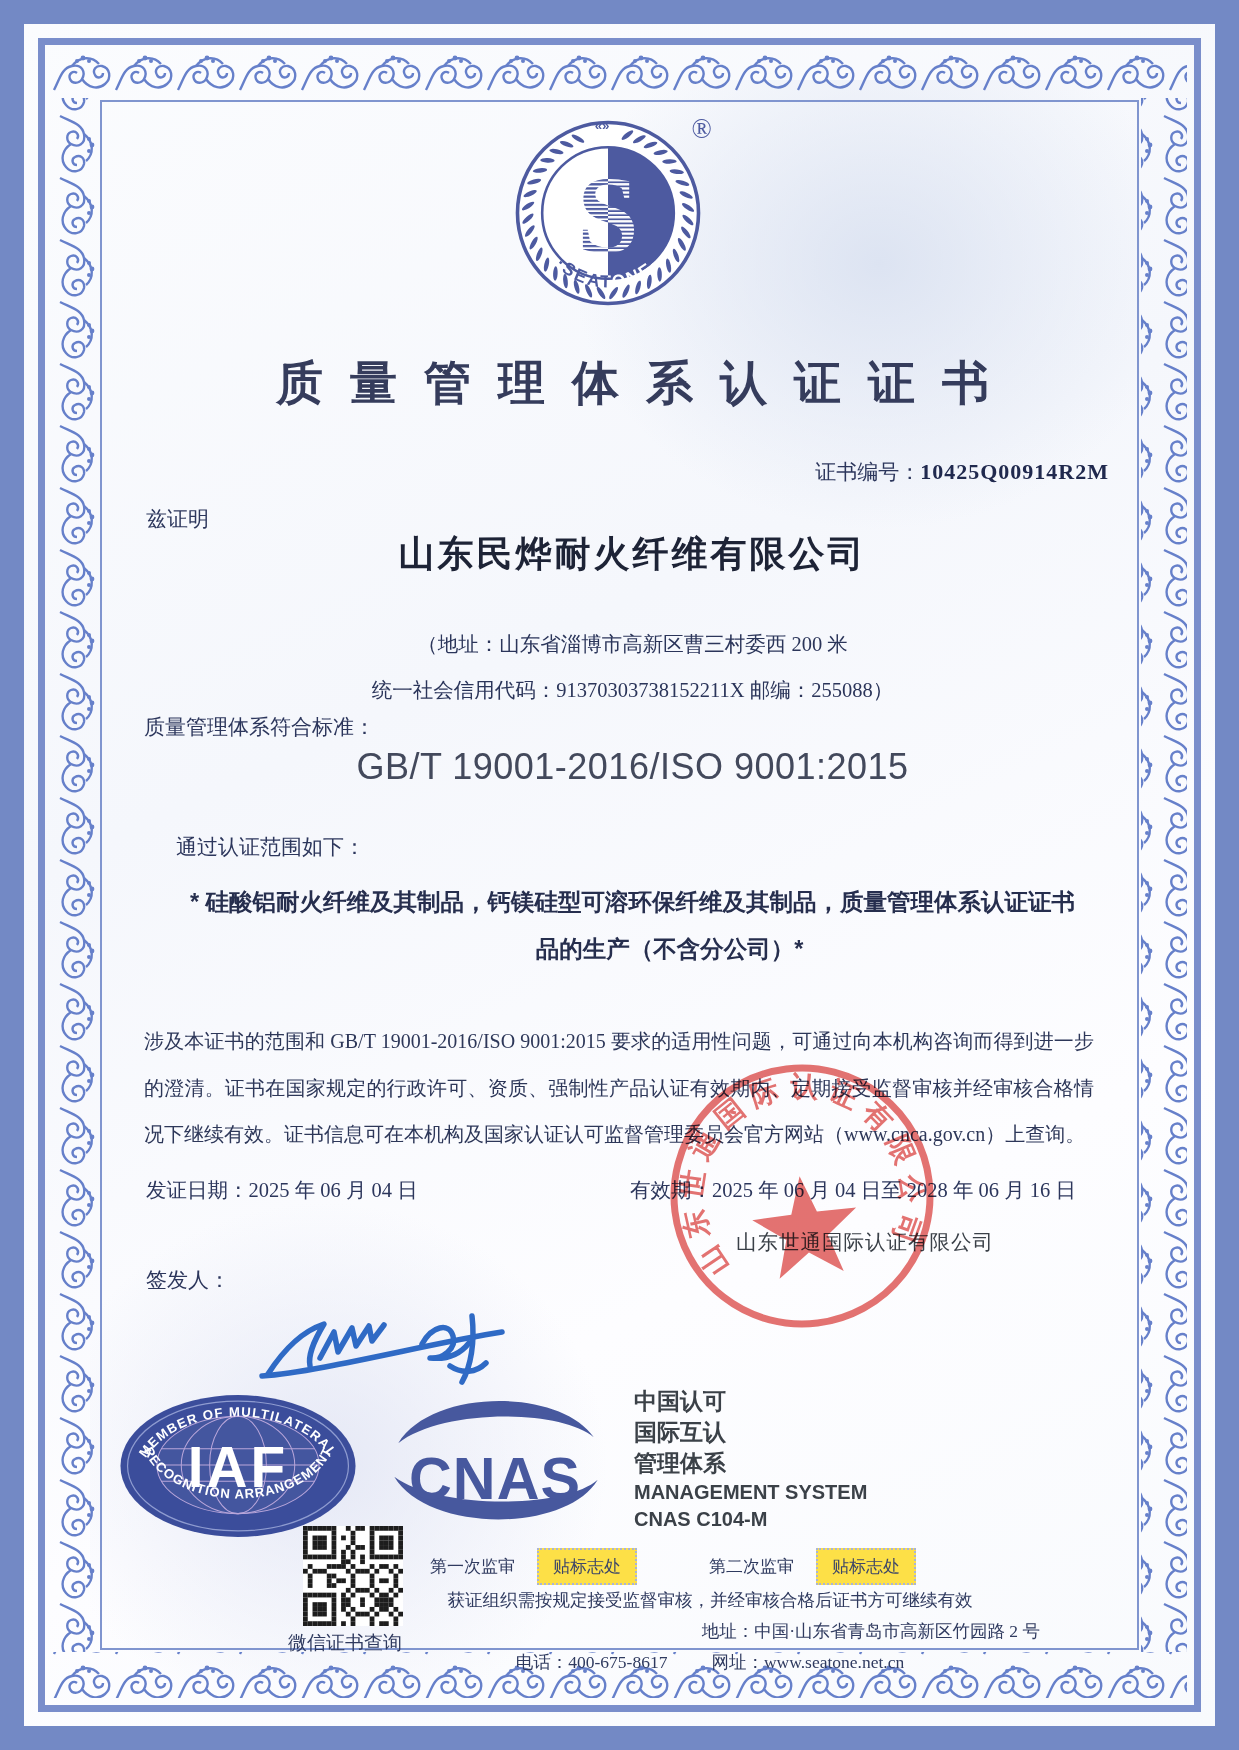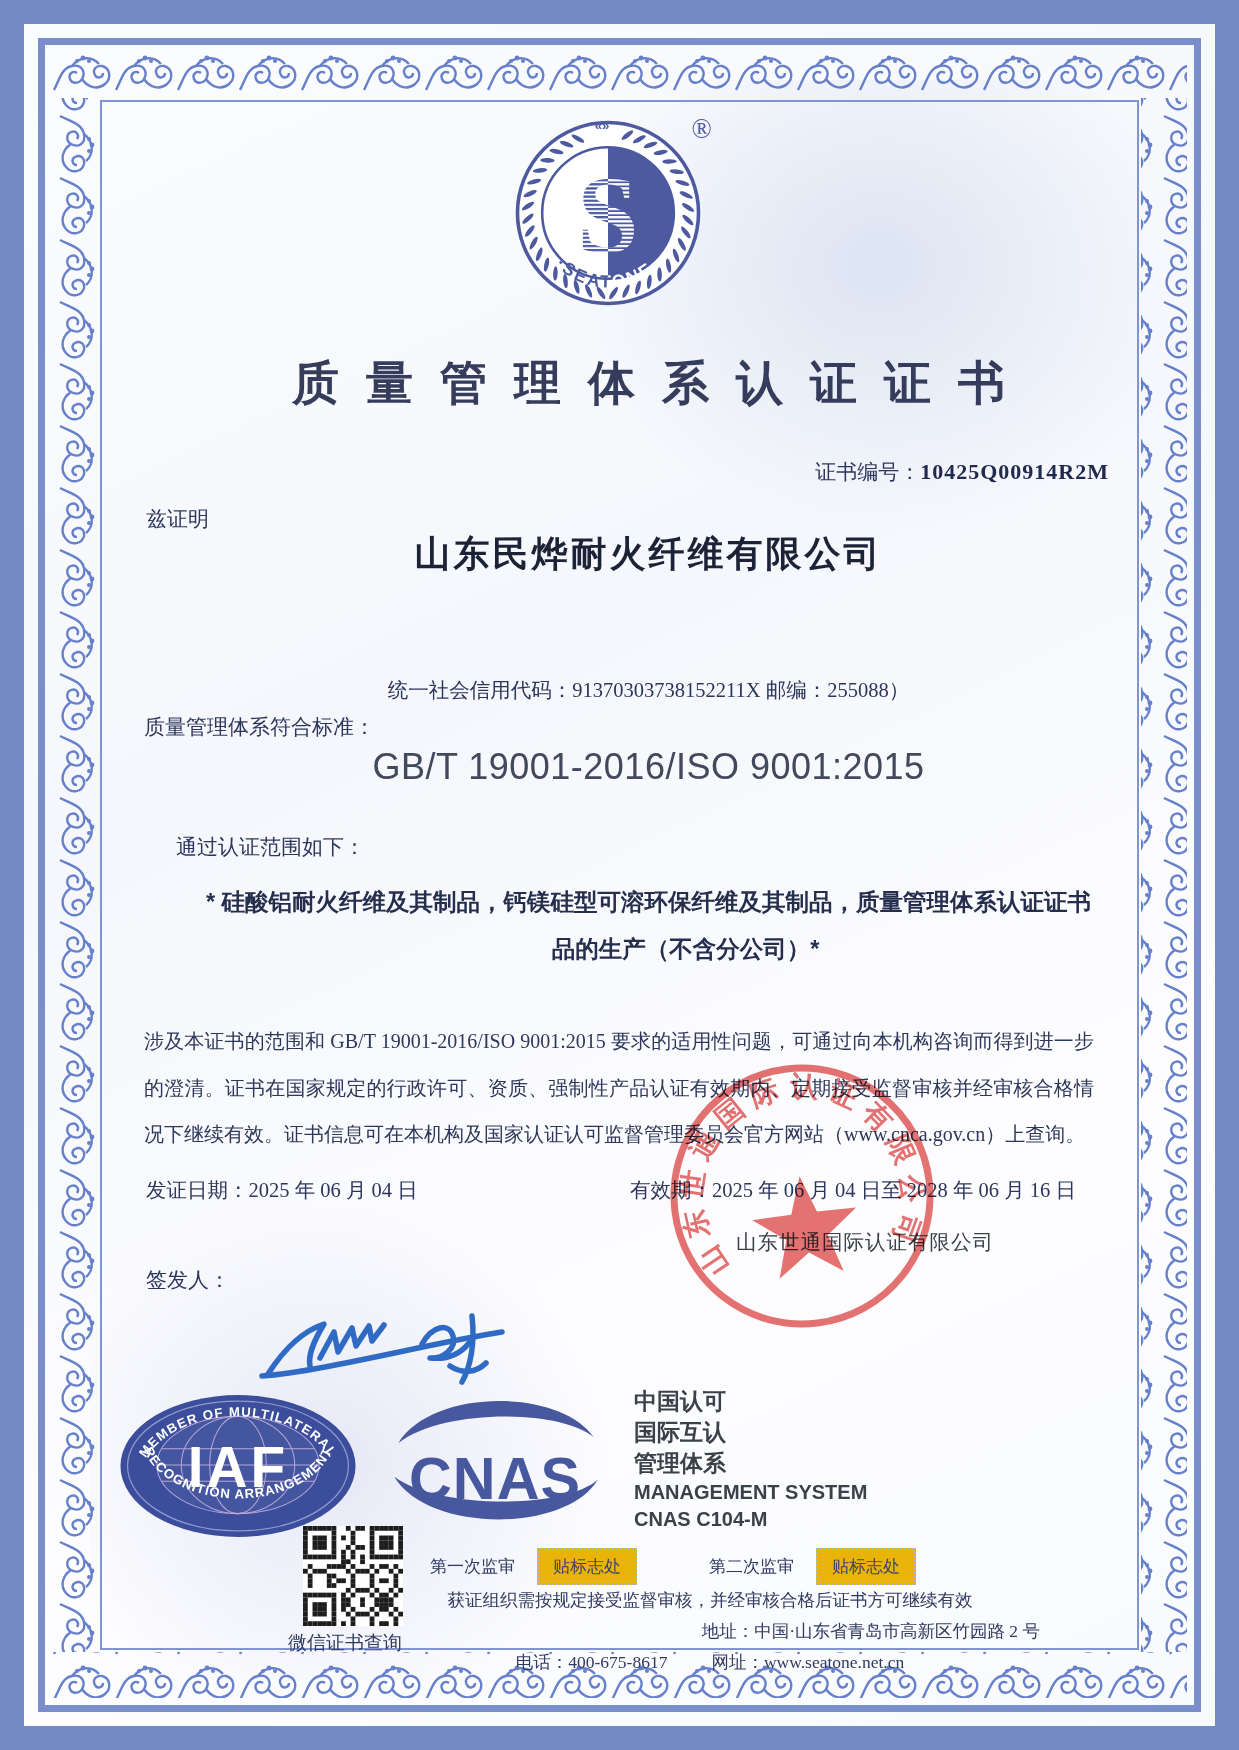--- a/index.html
+++ b/index.html
@@ -6,39 +6,39 @@
   .page{position:relative;width:1239px;height:1750px;background:#7389c5;overflow:hidden;
         font-family:"Liberation Serif","DejaVu Serif",serif;color:#2c365c;}
   .paper{position:absolute;inset:24px;background:linear-gradient(155deg,#fbfcfe 0%,#f5f7fc 38%,#fdfdff 70%,#f8fafd 100%);}
   .thickline{position:absolute;inset:38px;border:7px solid #7a8ecb;}
   .band{position:absolute;left:52px;top:52px;}
   .wm1{position:absolute;left:560px;top:80px;width:580px;height:460px;
        background:radial-gradient(ellipse at 55% 40%,rgba(216,224,240,.85) 0%,rgba(216,224,240,0) 68%);}
   .wm2{position:absolute;left:90px;top:1200px;width:520px;height:480px;
        background:radial-gradient(ellipse at 45% 55%,rgba(223,227,243,.8) 0%,rgba(223,227,243,0) 70%);}
   .abs{position:absolute;}
-  .ctr{left:102px;width:1093px;text-align:center;}
+  .ctr{left:86px;width:1093px;text-align:center;}
   .title{top:352px;font-size:47px;font-weight:700;color:#353c5c;letter-spacing:27px;text-indent:27px;}
   .certno{top:458px;left:102px;width:1007px;text-align:right;font-size:22px;}
   .certno b{font-family:"Liberation Serif",serif;font-weight:700;color:#20294e;letter-spacing:1px;}
   .lbl{font-size:21px;color:#2c365c;text-align:right;}
   .company{top:530px;font-size:36px;font-weight:700;letter-spacing:3px;color:#1d2336;}
   .addr{font-size:20.5px;color:#2b355a;}
   .standard{top:746px;font-family:"Liberation Sans","DejaVu Sans",sans-serif;font-size:36px;color:#43495c;letter-spacing:.5px;}
   .scope{font-family:"Liberation Sans","DejaVu Sans",sans-serif;font-weight:700;font-size:23.5px;color:#262e4e;}
   .legal{top:1018px;left:144px;width:950px;font-size:20px;line-height:46.5px;text-align:justify;color:#2d3759;}
   .dates{font-size:20.5px;color:#2c365c;}
   .issuer{top:1228px;left:700px;width:330px;text-align:center;font-size:20.5px;color:#3a4048;letter-spacing:1px;}
   .stampwrap{left:652px;top:1046px;mix-blend-mode:multiply;opacity:.82;}
   .cnastext{left:634px;top:1386px;font-family:"Liberation Sans","DejaVu Sans",sans-serif;color:#3b4148;}
   .cnastext .cjk{font-size:23px;line-height:31px;font-weight:600;}
   .cnastext .eng{font-size:20px;line-height:27px;font-weight:700;}
   .qrcaption{left:288px;top:1630px;width:130px;text-align:left;font-size:19px;color:#2f3a5f;}
   .frow1{left:430px;top:1548px;display:flex;align-items:center;font-size:17px;color:#2f3a5f;}
-  .sticker{border:2px dotted #aab4d4;padding:5px 14px;margin-left:22px;background:#eab308;color:#3d4668;}
+  .sticker{border:2px dotted #aab4d4;padding:5px 14px;margin-left:22px;background:#fde047;color:#3d4668;}
   .audit2{margin-left:72px;}
   .fnote{left:380px;top:1588px;width:660px;text-align:center;font-size:17.5px;color:#2f3a5f;}
   .faddr{left:380px;top:1619px;width:660px;text-align:right;font-size:17.5px;color:#2f3a5f;}
   .fphone{left:380px;top:1650px;width:660px;text-align:center;font-size:17.5px;color:#2f3a5f;}
   .fphone .gap{display:inline-block;width:44px;}
 </style>
 </head>
 <body>
 
 <div class="page">
@@ -162,20 +162,21 @@
 
   <div class="abs ctr title">质量管理体系认证证书</div>
 
   <div class="abs certno">
     <span class="lbl">证书编号：</span><b>10425Q00914R2M</b>
   </div>
 
   <div class="abs lbl" style="left:146px;top:505px;">兹证明</div>
 
   <div class="abs ctr company">山东民烨耐火纤维有限公司</div>
+  <div class="abs ctr addr" style="top:630px;">（地址：山东省淄博市高新区曹三村委西 200 米</div>
   <div class="abs ctr addr" style="top:676px;">统一社会信用代码：91370303738152211X 邮编：255088）</div>
 
   <div class="abs lbl" style="left:144px;top:713px;">质量管理体系符合标准：</div>
   <div class="abs ctr standard">GB/T 19001-2016/ISO 9001:2015</div>
   <div class="abs lbl" style="left:144px;top:833px;margin-left:32px;">通过认证范围如下：</div>
   <div class="abs ctr scope" style="top:886px;">* 硅酸铝耐火纤维及其制品，钙镁硅型可溶环保纤维及其制品，质量管理体系认证证书</div>
   <div class="abs ctr scope" style="top:933px;padding-left:37px;">品的生产（不含分公司）*</div>
 
   <div class="abs legal">涉及本证书的范围和 GB/T 19001-2016/ISO 9001:2015 要求的适用性问题，可通过向本机构咨询而得到进一步的澄清。证书在国家规定的行政许可、资质、强制性产品认证有效期内、定期接受监督审核并经审核合格情况下继续有效。证书信息可在本机构及国家认证认可监督管理委员会官方网站（www.cnca.gov.cn）上查询。</div>
 

